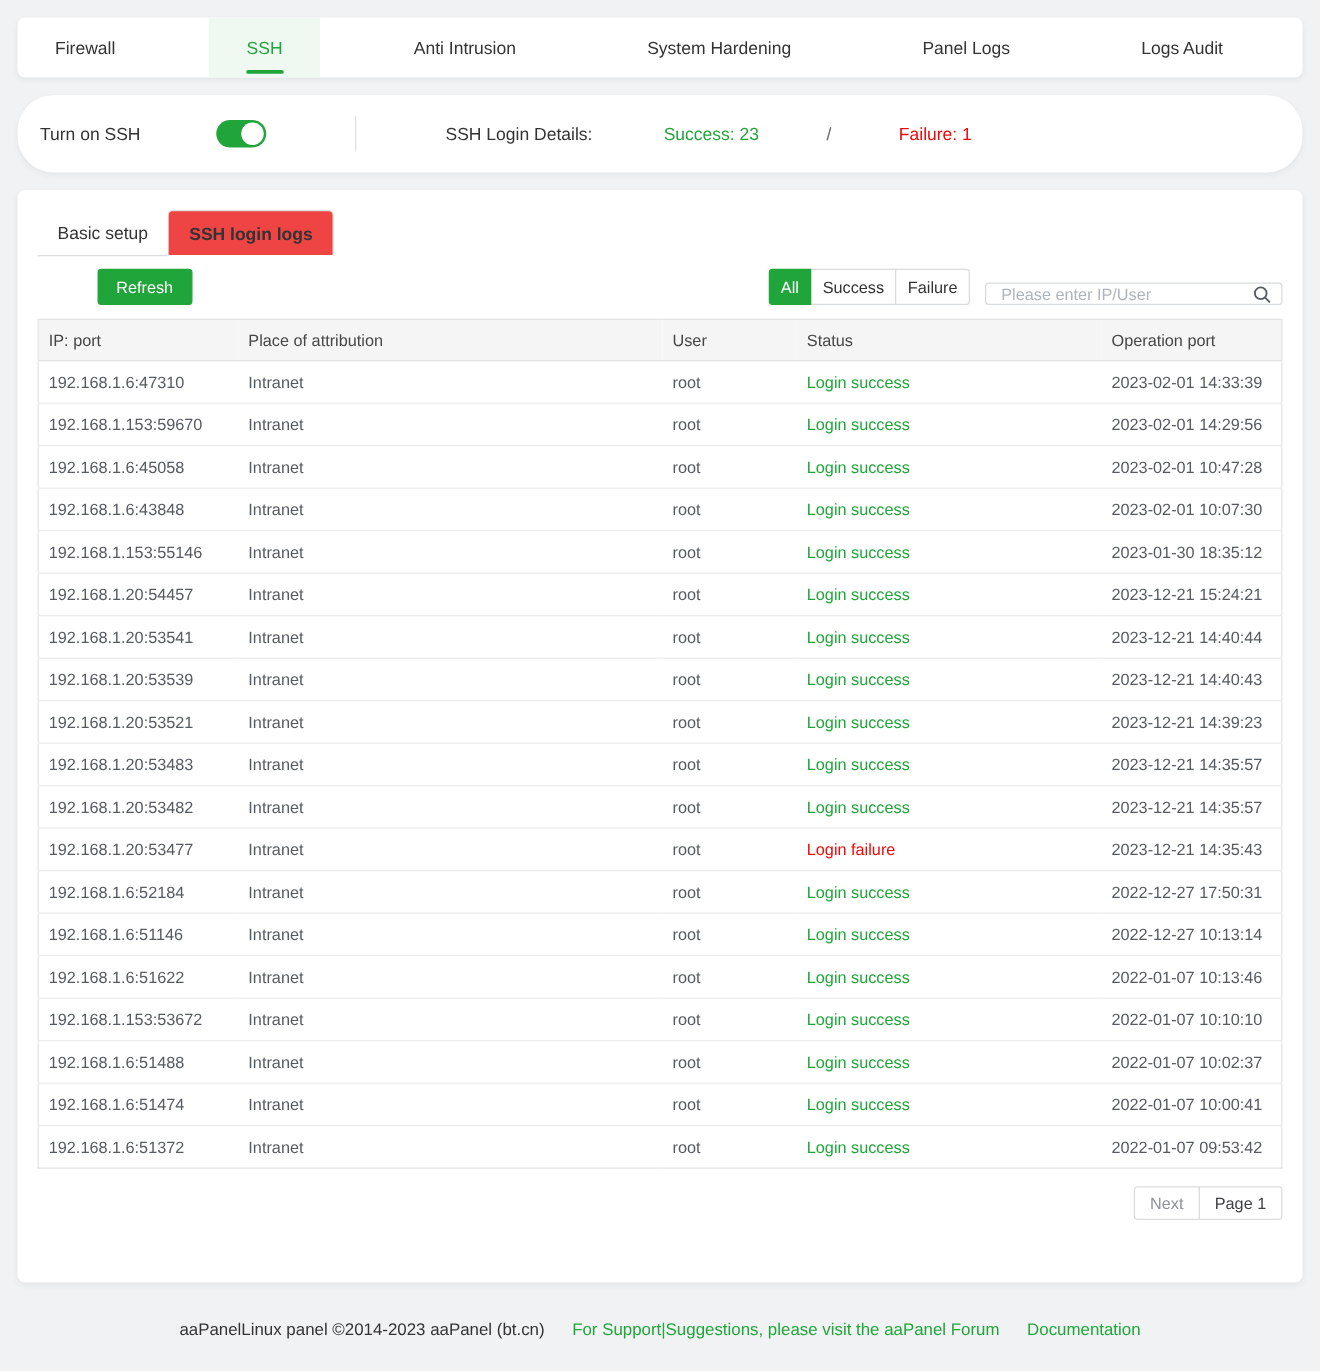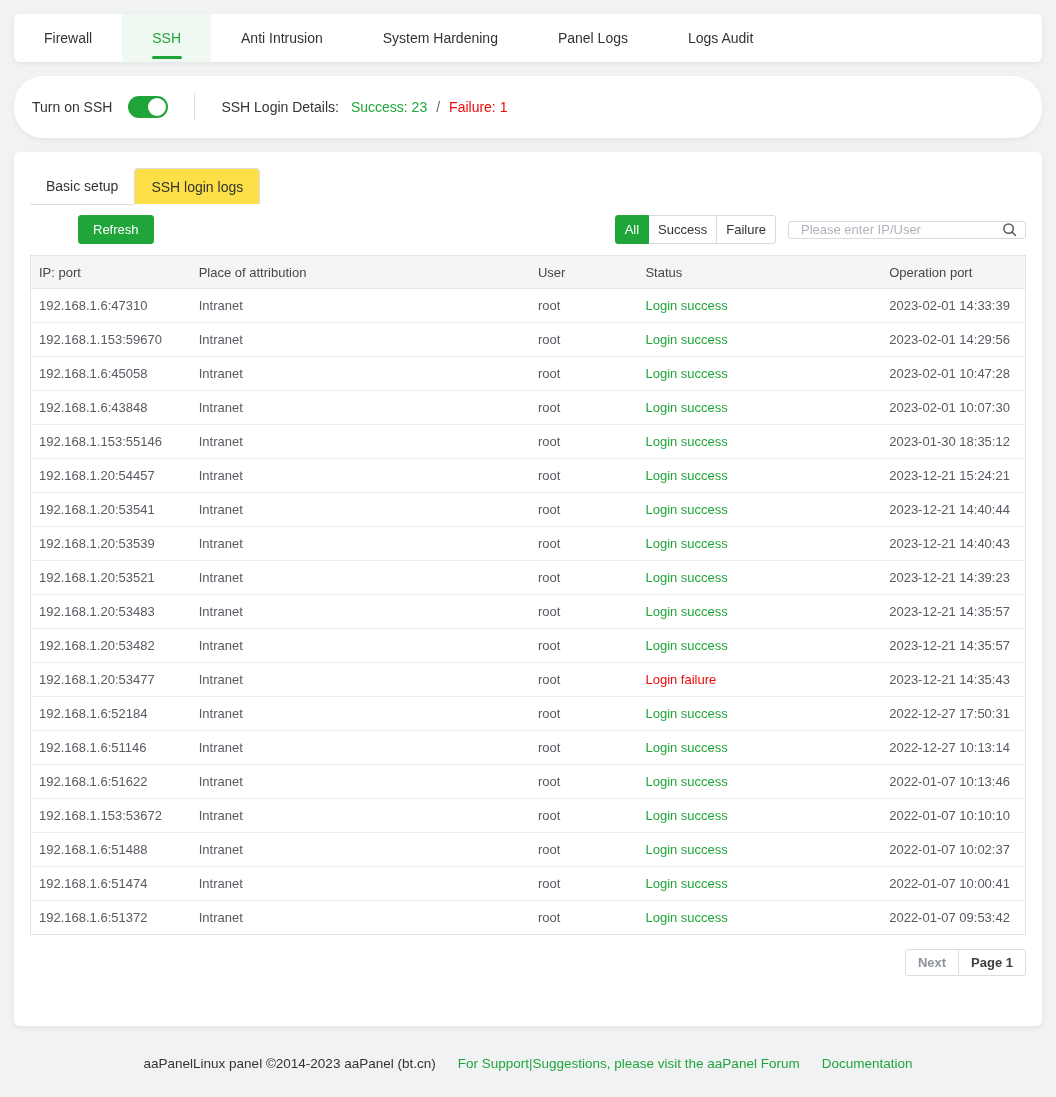--- a/index.html
+++ b/index.html
@@ -19,20 +19,21 @@
     background:var(--page-bg);
     font-family:"Liberation Sans","DejaVu Sans",sans-serif;
     color:var(--text);
     overflow:hidden;
   }
   .card{
     background:#fff;
     border-radius:6px;
     box-shadow:0 2px 5px rgba(0,0,0,.06);
     margin:0 14px;
+    gap:45px;
   }
   
   .topnav{
     margin-top:14px;
     height:48px;
     display:flex;
     align-items:stretch;
     overflow:hidden;
   }
   .topnav-tab{
@@ -109,41 +110,42 @@
     padding:0 16px;
     font-size:14px;
     color:#333;
     cursor:pointer;
     border-bottom:1px solid #ddd;
   }
   .subtab.active{
     border:1px solid #ddd;
     border-bottom:1px solid #fff;
     border-radius:4px 4px 0 0;
-    background:#fde047;
+    background:#ef4444;
+    font-weight:bold;
   }
   .toolbar{
     margin-top:10px;
     display:flex;
     justify-content:space-between;
     align-items:center;
     padding-left:48px;
   }
   .btn-green{
     height:29px;
     padding:0 14px;
     background:var(--green);
     color:#fff;
     border:1px solid var(--green);
     border-radius:3px;
     font-size:13px;
     font-family:inherit;
     cursor:pointer;
   }
-  .toolbar-right{display:flex;align-items:center;border-radius:12px;}
+  .toolbar-right{display:flex;align-items:flex-end;border-radius:12px;}
   .btn-group{display:inline-flex;}
   .btn-group .fbtn{
     height:29px;
     padding:0 9px;
     background:#fff;
     border:1px solid var(--input-border);
     font-size:13px;
     font-family:inherit;
     color:#333;
     cursor:pointer;
@@ -220,21 +222,20 @@
     justify-content:flex-end;
   }
   .pagination .pg{
     height:27px;
     padding:0 12px;
     background:#fff;
     border:1px solid #ddd;
     font-size:13px;
     font-family:inherit;
     cursor:pointer;
-    font-weight:bold;
   }
   .pagination .pg.next{color:#8d9299;border-radius:3px 0 0 3px;}
   .pagination .pg.page{color:#3c3f43;border-radius:0 3px 3px 0;margin-left:-1px;}
   
   .footer{
     margin-top:30px;
     display:flex;
     justify-content:center;
     align-items:center;
     gap:22px;

